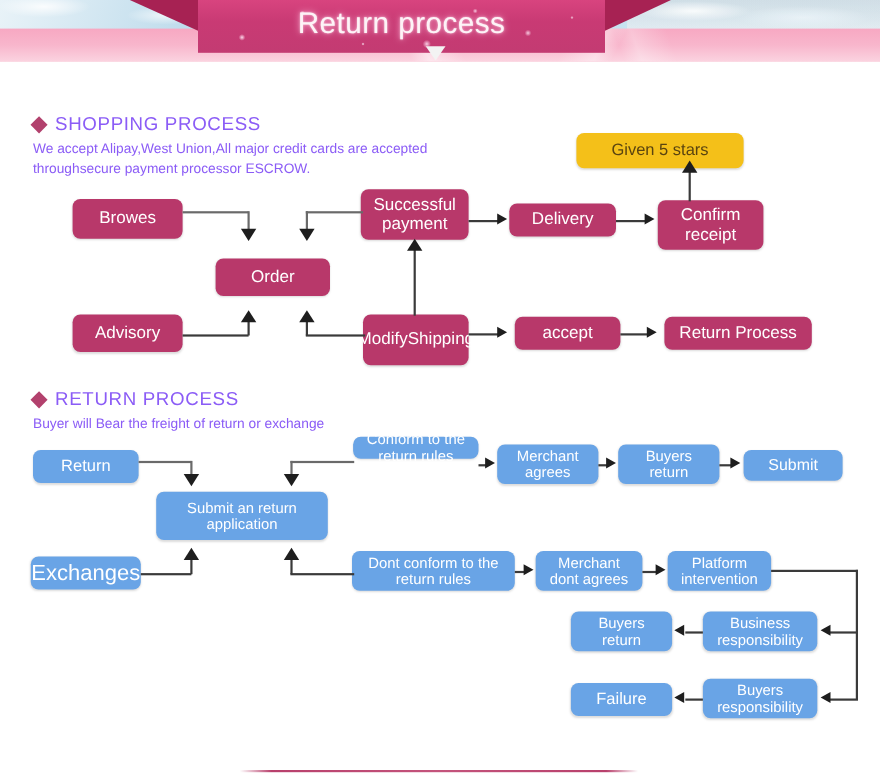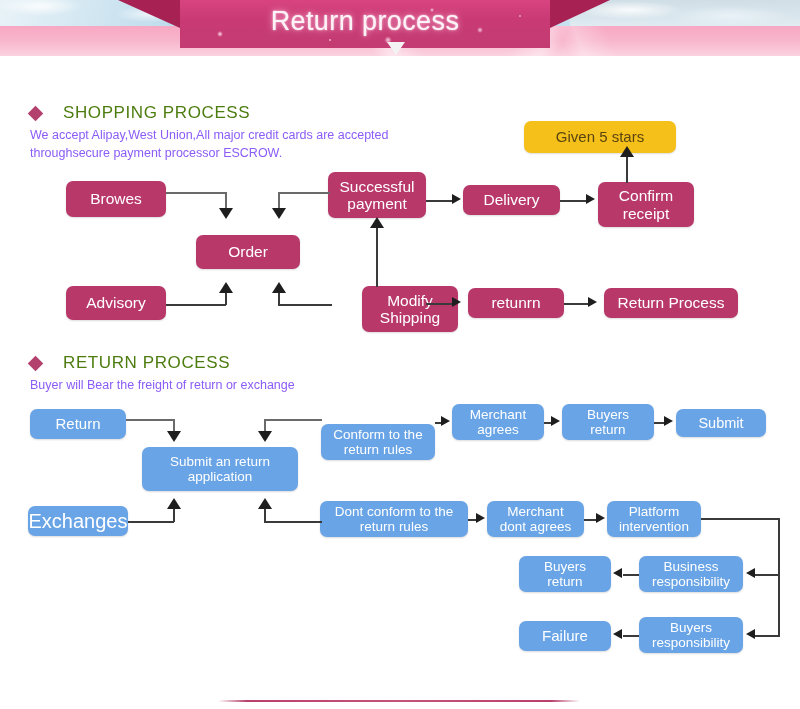--- a/index.html
+++ b/index.html
@@ -104,22 +104,22 @@
     font-size: 28px;
     color: #f6dfe8;
     letter-spacing: 3px;
     text-shadow: 0 1px 1px rgba(200,150,175,.5);
     opacity: .92;
   }
 
   
   .section { position: absolute; }
   .sec-head {
-    display: flex; align-items: center; gap: 22px;
-    font-size: 17px; color: #4d7c0f; letter-spacing: .6px;
+    display: flex; align-items: center; gap: 9px;
+    font-size: 17px; color: #8b5cf6; letter-spacing: .6px;
   }
   .diamond {
     width: 11px; height: 11px; background: #b2416d;
     transform: rotate(45deg); flex: none;
   }
   .sec-sub {
     font-size: 12.5px; color: #8b5cf6; line-height: 1.45;
     margin-top: 3px;
   }
 
@@ -186,35 +186,35 @@
 
   <div class="node pink" style="left:196px; top:235px; width:104px; height:34px;">Order</div>
 
   <div class="node pink" style="left:66px; top:286px; width:100px; height:34px;">Advisory</div>
 
   <div class="node pink" style="left:328px; top:172px; width:98px; height:46px; flex-direction:column;">
     <span>Successful</span>
     <span>payment</span>
   </div>
 
-  <div class="node pink" style="left:330px; top:286px; width:96px; height:46px; flex-direction:column;margin-left:32px;">
+  <div class="node pink" style="left:330px; top:286px; width:96px; height:46px; flex-direction:row;">
     <span>Modify</span>
     <span>Shipping</span>
   </div>
 
   <div class="node pink" style="left:463px; top:185px; width:97px; height:30px;">Delivery</div>
 
   <div class="node pink" style="left:598px; top:182px; width:96px; height:45px; flex-direction:column;justify-content:center;">
     <span>Confirm</span>
     <span>receipt</span>
   </div>
 
   <div class="node yellow" style="left:524px; top:121px; width:152px; height:32px;">Given 5 stars</div>
 
-  <div class="node pink" style="left:468px; top:288px; width:96px; height:30px;">retunrn</div>
+  <div class="node pink" style="left:468px; top:288px; width:96px; height:30px;">accept</div>
 
   <div class="node pink" style="left:604px; top:288px; width:134px; height:30px;">Return Process</div>
 
   <div class="ln lnh gray" style="left:166px; top:192px; width:60px;"></div>
   <div class="ln lnv gray" style="left:225px; top:192px; height:18px;"></div>
   <div class="arrow ar-down" style="left:219px; top:208px;"></div>
 
   <div class="ln lnh gray" style="left:278px; top:192px; width:52px;"></div>
   <div class="ln lnv gray" style="left:278px; top:192px; height:18px;"></div>
   <div class="arrow ar-down" style="left:272px; top:208px;"></div>
@@ -255,21 +255,21 @@
 
   <div class="node blue" style="left:30px; top:409px; width:96px; height:30px; font-size:15px;">Return</div>
 
   <div class="node blue" style="left:28px; top:506px; width:100px; height:30px; font-size:20px;">Exchanges</div>
 
   <div class="node blue" style="left:142px; top:447px; width:156px; height:44px; flex-direction:column;">
     <span>Submit an return</span>
     <span>application</span>
   </div>
 
-  <div class="node blue" style="left:321px; top:424px; width:114px; height:36px; flex-direction:column;">
+  <div class="node blue" style="left:321px; top:397px; width:114px; height:20px; flex-direction:column;">
     <span>Conform to the</span>
     <span>return rules</span>
   </div>
 
   <div class="node blue" style="left:320px; top:501px; width:148px; height:36px; flex-direction:column;">
     <span>Dont conform to the</span>
     <span>return rules</span>
   </div>
 
   <div class="node blue" style="left:452px; top:404px; width:92px; height:36px; flex-direction:column;">

